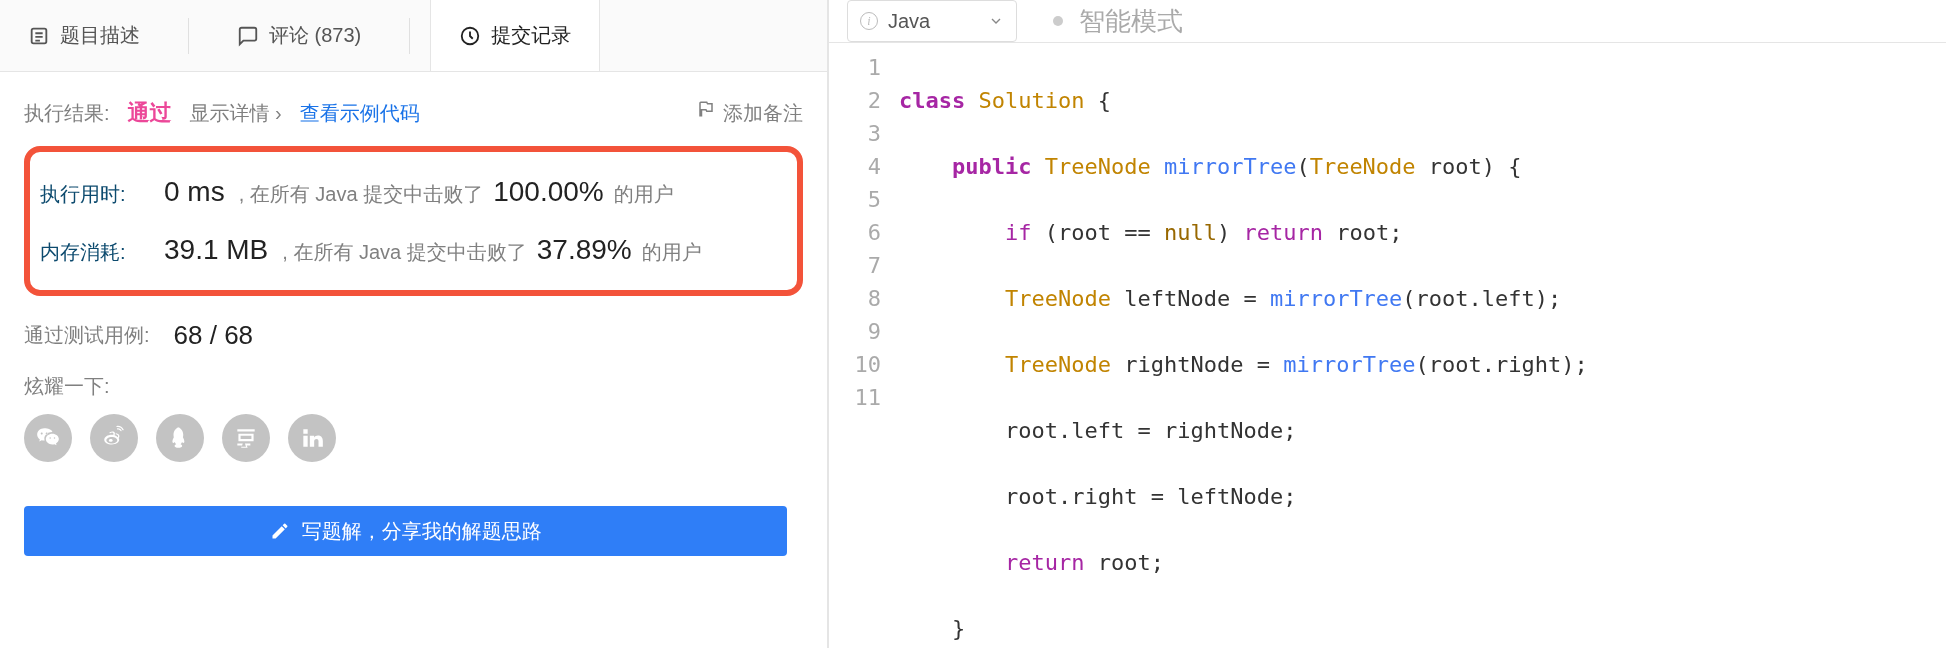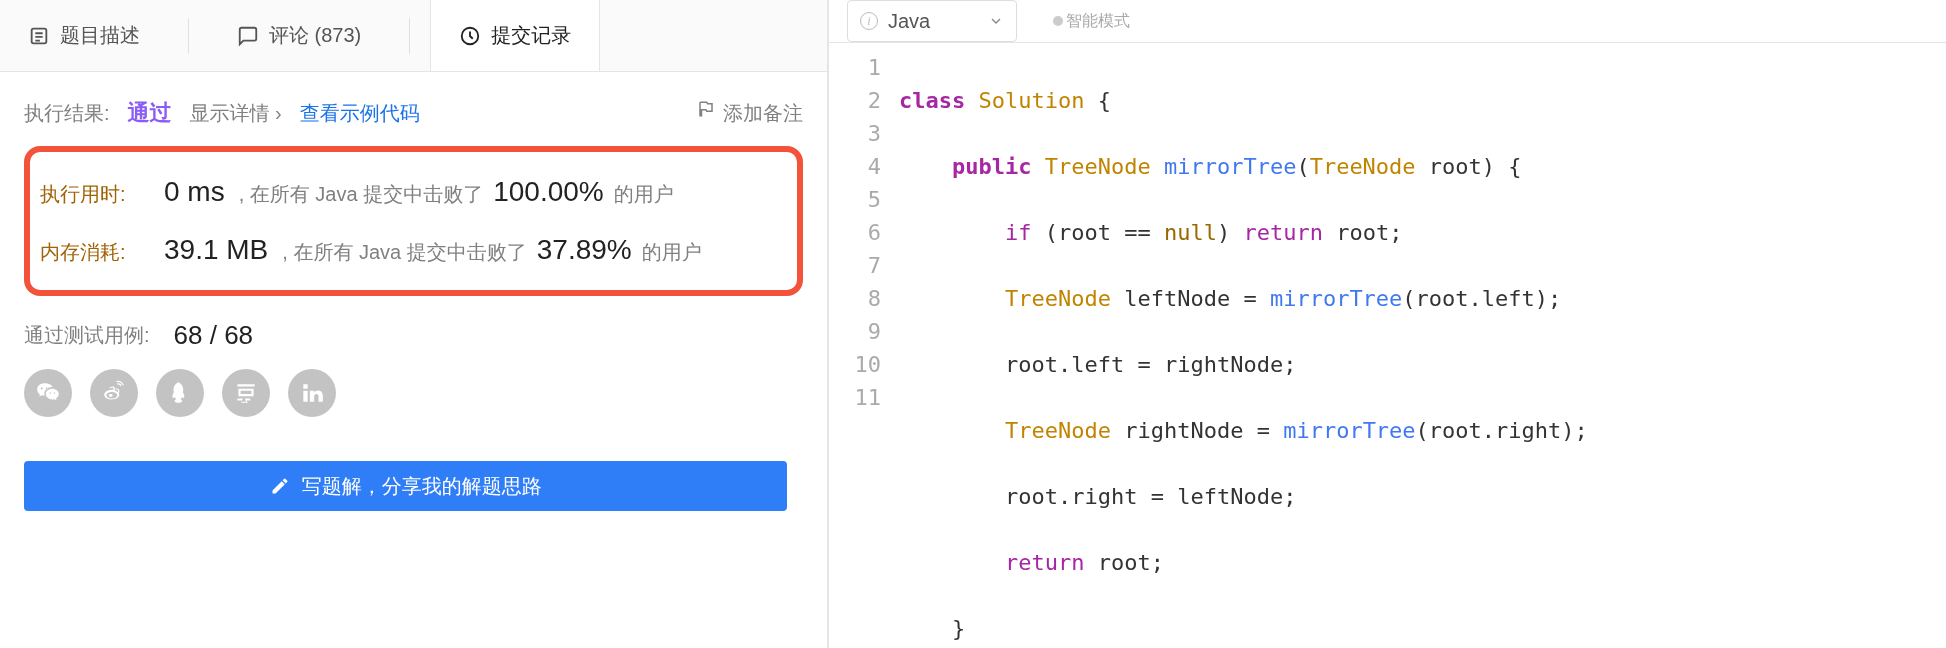--- a/index.html
+++ b/index.html
@@ -56,21 +56,21 @@
     padding: 26px 24px 0 24px;
     flex: 1;
   }
   .result-header {
     display: flex;
     align-items: center;
     gap: 18px;
     margin-bottom: 18px;
   }
   .label-gray { color: #808080; font-size: 20px; }
-  .pass { color: #8b5cf6; font-weight: 600; font-size: 22px; }
+  .pass { color: #ec4899; font-weight: 600; font-size: 22px; }
   .link-gray { color: #808080; font-size: 20px; display: inline-flex; gap: 4px; }
   .link-blue { color: #1a73e8; font-size: 20px; }
   .add-note {
     margin-left: auto;
     color: #808080;
     display: inline-flex;
     gap: 8px;
     font-size: 20px;
   }
   .stats-box {
@@ -79,21 +79,21 @@
     padding: 14px 10px 14px 10px;
     margin-bottom: 18px;
   }
   .stats-row {
     display: flex;
     align-items: baseline;
     gap: 4px;
     padding: 10px 0;
   }
   .stats-row + .stats-row { margin-top: 6px; }
-  .row-label { color: #a16207; font-size: 20px; min-width: 110px; }
+  .row-label { color: #0c4a6e; font-size: 20px; min-width: 110px; }
   .big-val { font-size: 28px; font-weight: 500; color: #222; margin: 0 10px 0 10px; }
   .big-pct { font-size: 28px; font-weight: 500; color: #222; margin: 0 6px; }
   .small-txt { color: #808080; font-size: 20px; }
   .cases-row {
     padding: 6px 0 18px 0;
     display: flex;
     align-items: center;
     gap: 14px;
   }
   .share-label { color: #808080; font-size: 20px; padding: 4px 0 14px 0; }
@@ -151,22 +151,22 @@
     font-size: 20px;
     gap: 10px;
     justify-content: space-between;
   }
   .lang-left { display: flex; align-items: center; gap: 10px; }
   .info-ic { width:18px;height:18px;border:1.5px solid #bbb;border-radius:50%;display:inline-flex;align-items:center;justify-content:center;font-size:12px;color:#bbb;font-style:italic;font-family:serif; }
   .smart-mode {
     color: #aaa;
     display: flex;
     align-items: center;
-    gap: 3px;
-    font-size: 16px;
+    gap: 16px;
+    font-size: 26px;
   }
   .dot { width: 10px; height: 10px; border-radius: 50%; background: #ccc; }
   .code-editor {
     flex: 1;
     display: flex;
     font-family: "SF Mono", Consolas, Monaco, monospace;
     font-size: 22px;
     line-height: 33px;
     padding-top: 8px;
   }
@@ -252,20 +252,21 @@
           <span class="big-pct">37.89%</span>
           <span class="small-txt">的用户</span>
         </div>
       </div>
 
       <div class="cases-row">
         <span class="label-gray">通过测试用例:</span>
         <span class="big-val" style="font-size:26px">68 / 68</span>
       </div>
 
+      <div class="share-label">炫耀一下:</div>
       <div class="share-icons">
         <div class="share-btn">
           <svg viewBox="0 0 24 24" fill="currentColor">
               <path d="M8.5 3C4.9 3 2 5.6 2 8.8c0 1.8 1 3.4 2.5 4.5l-.6 2 2.3-1.2c.7.2 1.5.3 2.3.3h.4c-.2-.6-.3-1.2-.3-1.9 0-3.4 3.2-6.1 7.2-6.1h.3C15.3 4.2 12.2 3 8.5 3zm-2.3 4c.5 0 .9.4.9.9s-.4.9-.9.9-.9-.4-.9-.9.4-.9.9-.9zm4.6 0c.5 0 .9.4.9.9s-.4.9-.9.9-.9-.4-.9-.9.4-.9.9-.9zM16 8c-3.3 0-6 2.2-6 5s2.7 5 6 5c.6 0 1.3-.1 1.9-.3l2 1-.5-1.7c1.5-.9 2.6-2.4 2.6-4 0-2.8-2.7-5-6-5zm-2 3.3c.4 0 .7.3.7.7s-.3.7-.7.7-.7-.3-.7-.7.3-.7.7-.7zm4 0c.4 0 .7.3.7.7s-.3.7-.7.7-.7-.3-.7-.7.3-.7.7-.7z"></path>
             </svg>
         </div>
         <div class="share-btn">
           <svg viewBox="0 0 24 24" fill="currentColor">
               <path d="M10 18c-3.9 0-7-2-7-4.5S6.1 9 10 9c.5 0 1 0 1.4.1.2-.6.2-1.1 0-1.5-.4-.8-1.6-.8-2.9-.1-.3.2-.7 0-.7-.4 0-.2.1-.4.3-.5 2-1.1 4-.9 4.6.4.3.7.2 1.5-.2 2.4 1.2.4 2.2 1 2.8 1.8.3-.2.5-.5.5-.9 0-.9-.9-1.5-2-1.7-.3 0-.5-.3-.4-.6 0-.3.3-.5.6-.4 1.8.3 3 1.3 3 2.7 0 .6-.3 1.2-.7 1.6.3.6.5 1.2.5 1.8 0 2.5-3.1 4.3-6.8 4.3zm0-7c-2.8 0-5 1.3-5 3s2.2 3 5 3 5-1.3 5-3-2.2-3-5-3zm-1 4.5c-1 0-1.8-.6-1.8-1.3s.8-1.3 1.8-1.3 1.8.6 1.8 1.3-.8 1.3-1.8 1.3zm9.4-9.8c-.2 0-.4-.1-.5-.3-.5-1-1.6-1.5-2.6-1.3-.3.1-.6-.1-.6-.4-.1-.3.1-.6.4-.6 1.6-.3 3.2.5 3.9 2 .1.3 0 .6-.3.7-.1 0-.2-.1-.3-.1zm1.9-.9c-.2 0-.4-.1-.5-.3-.9-1.9-2.9-3-5-2.6-.3.1-.6-.1-.6-.4-.1-.3.1-.6.4-.6 2.6-.5 5.2.9 6.3 3.3.1.3 0 .6-.3.7-.1 0-.2-.1-.3-.1z"></path>
             </svg>
@@ -325,22 +326,22 @@
           <div>8</div>
           <div>9</div>
           <div>10</div>
           <div>11</div>
       </div>
       <div class="code">
 <div class="line"><span class="kw">class</span> <span class="type">Solution</span> {</div>
 <div class="line">    <span class="kw">public</span> <span class="type">TreeNode</span> <span class="fn">mirrorTree</span>(<span class="type">TreeNode</span> <span class="ident">root</span>) {</div>
 <div class="line">        <span class="ctrl">if</span> (<span class="ident">root</span> == <span class="kw-null">null</span>) <span class="ctrl">return</span> <span class="ident">root</span>;</div>
 <div class="line">        <span class="type">TreeNode</span> <span class="ident">leftNode</span> = <span class="fn">mirrorTree</span>(<span class="ident">root</span>.<span class="ident">left</span>);</div>
+<div class="line">        <span class="type">TreeNode</span> <span class="ident">rightNode</span> = <span class="fn">mirrorTree</span>(<span class="ident">root</span>.<span class="ident">right</span>);</div>
 <div class="line">        <span class="ident">root</span>.<span class="ident">left</span> = <span class="ident">rightNode</span>;</div>
-<div class="line">        <span class="type">TreeNode</span> <span class="ident">rightNode</span> = <span class="fn">mirrorTree</span>(<span class="ident">root</span>.<span class="ident">right</span>);</div>
 <div class="line">        <span class="ident">root</span>.<span class="ident">right</span> = <span class="ident">leftNode</span>;</div>
 <div class="line">        <span class="ctrl">return</span> <span class="ident">root</span>;</div>
 <div class="line">    }</div>
 
 
       </div>
     </div>
   </div>
 </div>
 

